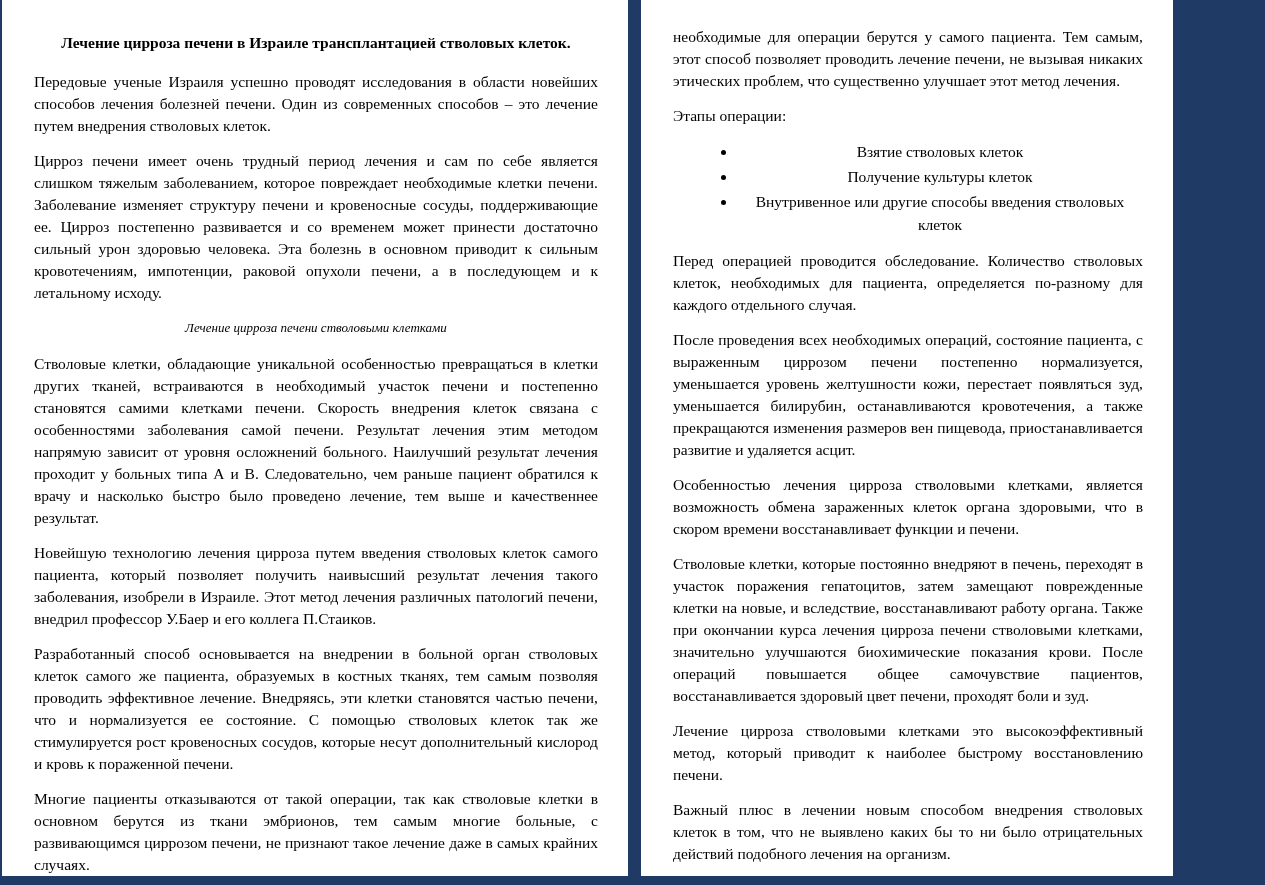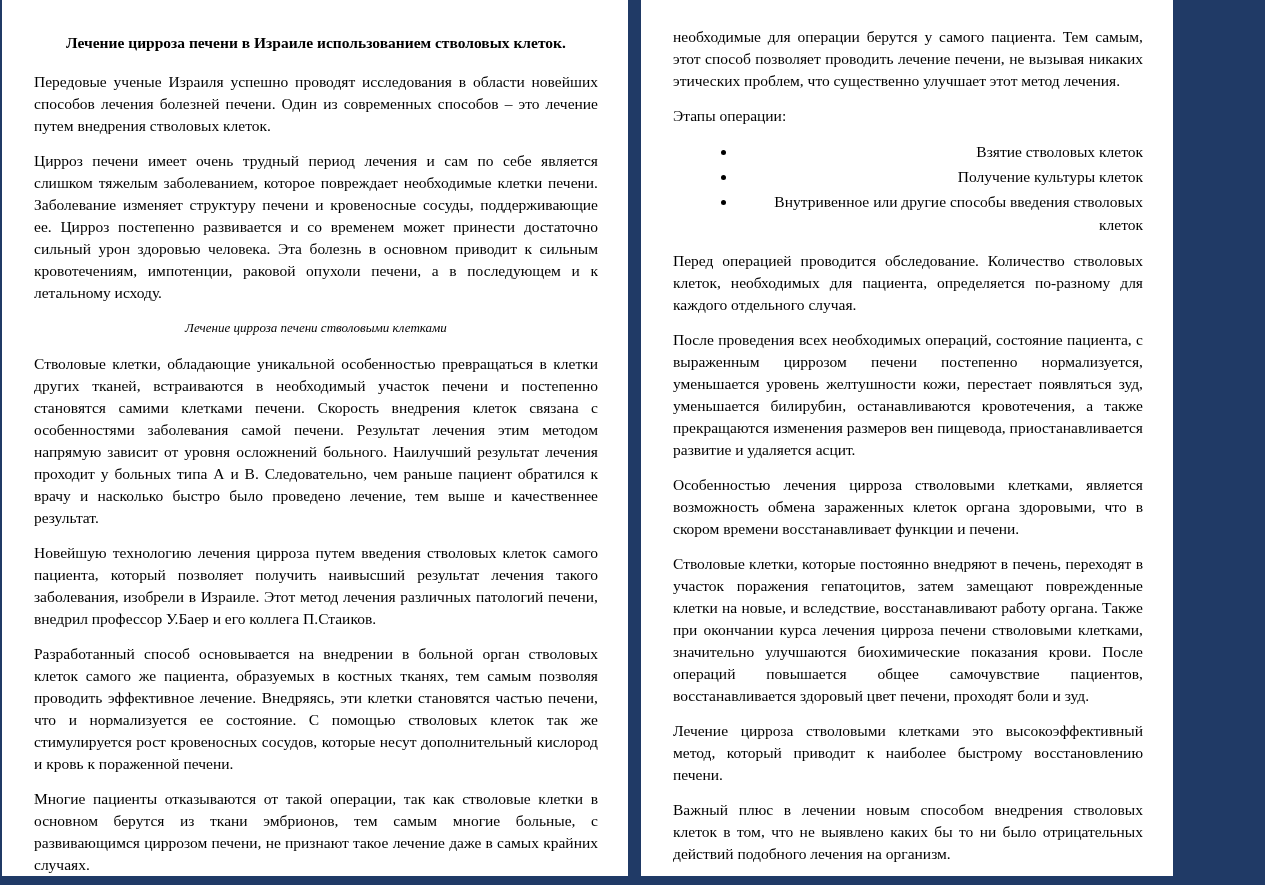--- a/index.html
+++ b/index.html
@@ -63,30 +63,30 @@
     text-align: left;
   }
   ul.bullet-list {
     margin: 0 0 14px 0;
     padding: 0 0 0 48px;
     list-style-type: disc;
   }
   ul.bullet-list li {
     margin: 0 0 2px 16px;
     line-height: 23px;
-    text-align: right;
+    text-align: center;
   }
 </style>
 </head>
 <body>
 
 <div class="canvas">
 
   <div class="page page-left">
-    <h1 class="doc-title">Лечение цирроза печени в Израиле использованием стволовых клеток.</h1>
+    <h1 class="doc-title">Лечение цирроза печени в Израиле трансплантацией стволовых клеток.</h1>
     <p class="para">Передовые ученые Израиля успешно проводят исследования в области новейших способов лечения болезней печени. Один из современных способов – это лечение путем внедрения стволовых клеток.</p>
     <p class="para">Цирроз печени имеет очень трудный период лечения и сам по себе является слишком тяжелым заболеванием, которое повреждает необходимые клетки печени. Заболевание изменяет структуру печени и кровеносные сосуды, поддерживающие ее. Цирроз постепенно развивается и со временем может принести достаточно сильный урон здоровью человека. Эта болезнь в основном приводит к сильным кровотечениям, импотенции, раковой опухоли печени, а в последующем и к летальному исходу.</p>
     <h2 class="subheading">Лечение цирроза печени стволовыми клетками</h2>
     <p class="para">Стволовые клетки, обладающие уникальной особенностью превращаться в клетки других тканей, встраиваются в необходимый участок печени и постепенно становятся самими клетками печени. Скорость внедрения клеток связана с особенностями заболевания самой печени. Результат лечения этим методом напрямую зависит от уровня осложнений больного. Наилучший результат лечения проходит у больных типа А и В. Следовательно, чем раньше пациент обратился к врачу и насколько быстро было проведено лечение, тем выше и качественнее результат.</p>
     <p class="para">Новейшую технологию лечения цирроза путем введения стволовых клеток самого пациента, который позволяет получить наивысший результат лечения такого заболевания, изобрели в Израиле. Этот метод лечения различных патологий печени, внедрил профессор У.Баер и его коллега П.Стаиков.</p>
     <p class="para">Разработанный способ основывается на внедрении в больной орган стволовых клеток самого же пациента, образуемых в костных тканях, тем самым позволяя проводить эффективное лечение. Внедряясь, эти клетки становятся частью печени, что и нормализуется ее состояние. С помощью стволовых клеток так же стимулируется рост кровеносных сосудов, которые несут дополнительный кислород и кровь к пораженной печени.</p>
     <p class="para">Многие пациенты отказываются от такой операции, так как стволовые клетки в основном берутся из ткани эмбрионов, тем самым многие больные, с развивающимся циррозом печени, не признают такое лечение даже в самых крайних случаях.</p>
 
   </div>
 

